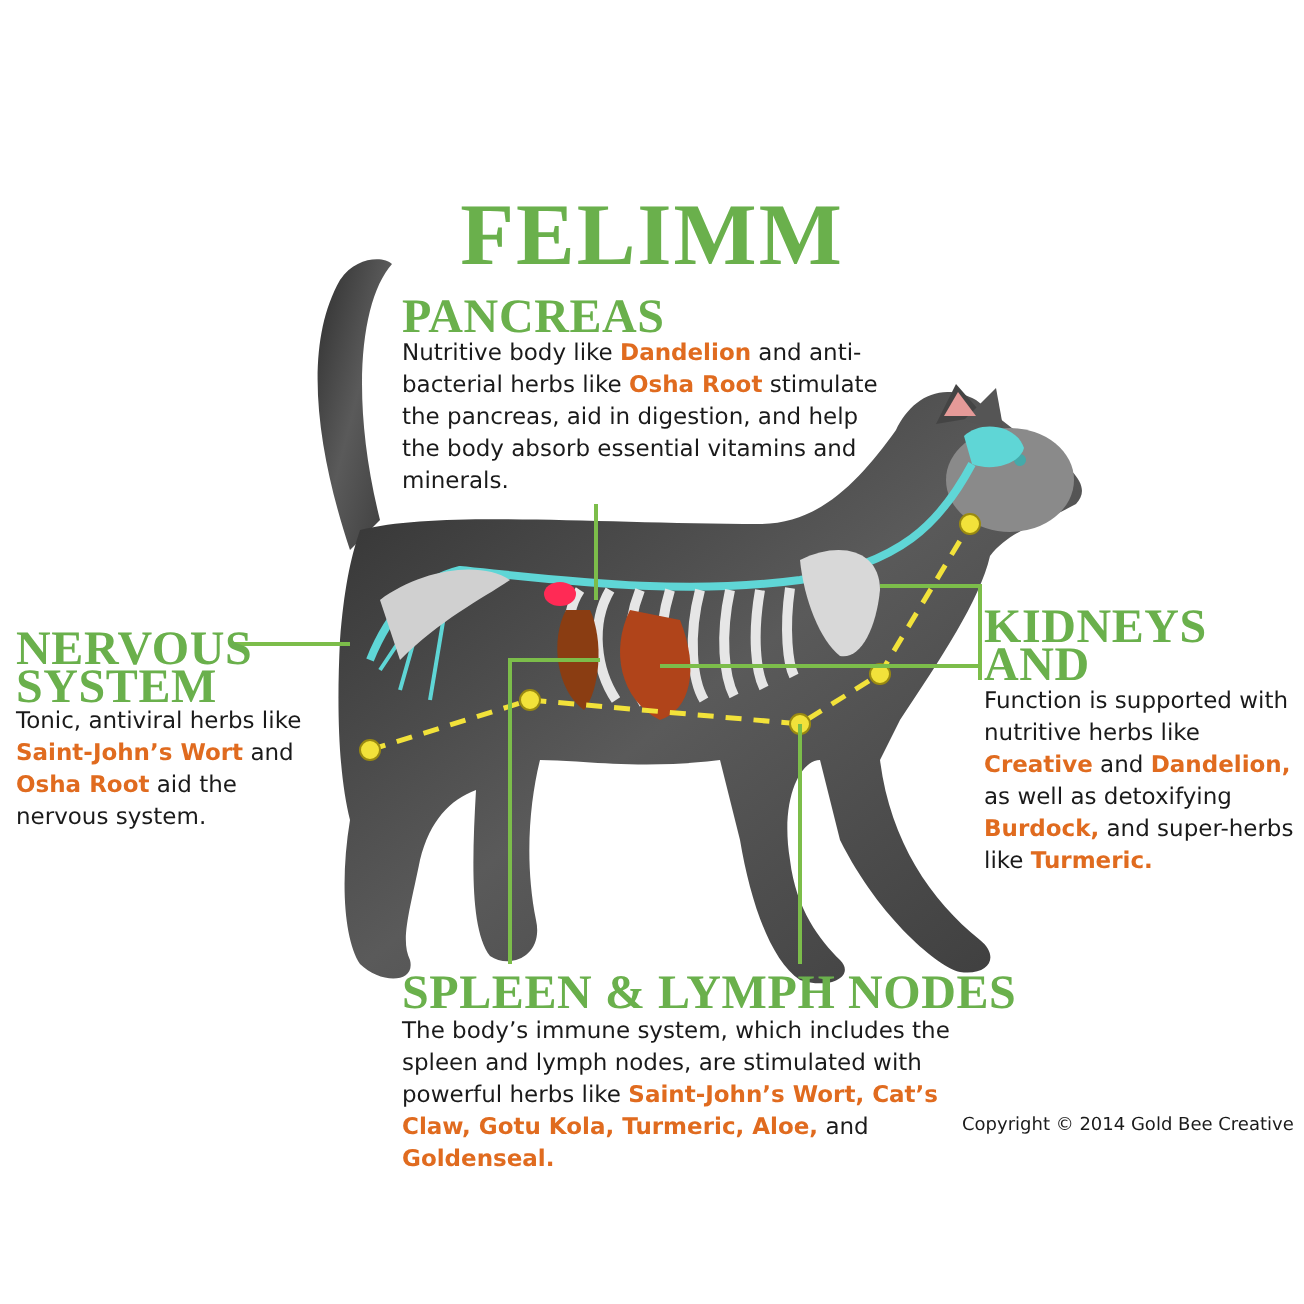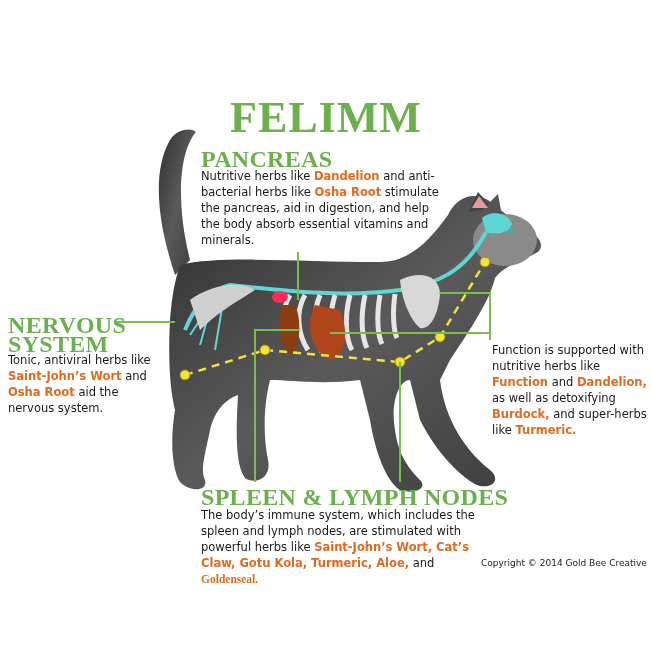--- a/index.html
+++ b/index.html
@@ -74,35 +74,36 @@
     <line x1="400" y1="362" x2="400" y2="482"></line>
     <polyline points="440,293 490,293 490,340"></polyline>
     <line x1="330" y1="333" x2="490" y2="333"></line>
   </g>
 </svg>
 
 <div class="title" style="color:#6ab04c;">FELIMM</div>
 
 <div class="heading" style="left:201px; top:150px; color:#6ab04c;">PANCREAS</div>
 <div class="body" style="left:201px; top:168px; width:240px;">
-  <span>Nutritive herbs like </span><span class="hl" style="color:#e06b1f;">Dandelion</span><span>  and anti-bacterial herbs like </span><span class="hl" style="color:#e06b1f;">Osha Root</span><span> stimulate the pancreas, aid in digestion, and help the body absorb essential vitamins and minerals.</span>
+  <span>Nutritive body like </span><span class="hl" style="color:#e06b1f;">Dandelion</span><span>  and anti-bacterial herbs like </span><span class="hl" style="color:#e06b1f;">Osha Root</span><span> stimulate the pancreas, aid in digestion, and help the body absorb essential vitamins and minerals.</span>
 </div>
 
 <div class="heading" style="left:8px; top:316px; color:#6ab04c;">
   <div>NERVOUS</div>
   <div>SYSTEM</div>
 </div>
 <div class="body" style="left:8px; top:352px; width:150px;">
   <span>Tonic, antiviral herbs like </span><span class="hl" style="color:#e06b1f;">Saint-John’s Wort</span><span> and </span><span class="hl" style="color:#e06b1f;">Osha Root</span><span> aid the nervous system.</span>
 </div>
 
 <div class="heading" style="left:492px; top:305px; color:#6ab04c;">
+  <div>KIDNEYS AND</div>
 </div>
 <div class="body" style="left:492px; top:342px; width:160px;">
-  <span>Function is supported with nutritive herbs like </span><span class="hl" style="color:#e06b1f;">Function</span><span> and </span><span class="hl" style="color:#e06b1f;">Dandelion,</span><span> as well as detoxifying </span><span class="hl" style="color:#e06b1f;">Burdock,</span><span> and super-herbs like </span><span class="hl" style="color:#e06b1f;">Turmeric.</span>
+  <span>Function is supported with nutritive herbs like </span><span class="hl" style="color:#e06b1f;">Creative</span><span> and </span><span class="hl" style="color:#e06b1f;">Dandelion,</span><span> as well as detoxifying </span><span class="hl" style="color:#e06b1f;">Burdock,</span><span> and super-herbs like </span><span class="hl" style="color:#e06b1f;">Turmeric.</span>
 </div>
 
 <div class="heading" style="left:201px; top:488px; color:#6ab04c;">SPLEEN &amp; LYMPH NODES</div>
 <div class="body" style="left:201px; top:507px; width:280px;">
-  <span>The body’s immune system, which includes the spleen and lymph nodes, are stimulated with powerful herbs like </span><span class="hl" style="color:#e06b1f;">Saint-John’s Wort, Cat’s Claw,  Gotu Kola, Turmeric, Aloe,</span><span> and </span><span class="hl" style="color:#e06b1f;font-family:Liberation Serif, serif;">Goldenseal.</span>
+  <span>The body’s immune system, which includes the spleen and lymph nodes, are stimulated with powerful herbs like </span><span class="hl" style="color:#e06b1f;">Saint-John’s Wort, Cat’s Claw,  Gotu Kola, Turmeric, Aloe,</span><span> and </span><span class="hl" style="color:#e06b1f;">Goldenseal.</span>
 </div>
 
 <div class="copyright">Copyright © 2014 Gold Bee Creative</div>
 
 </body></html>

